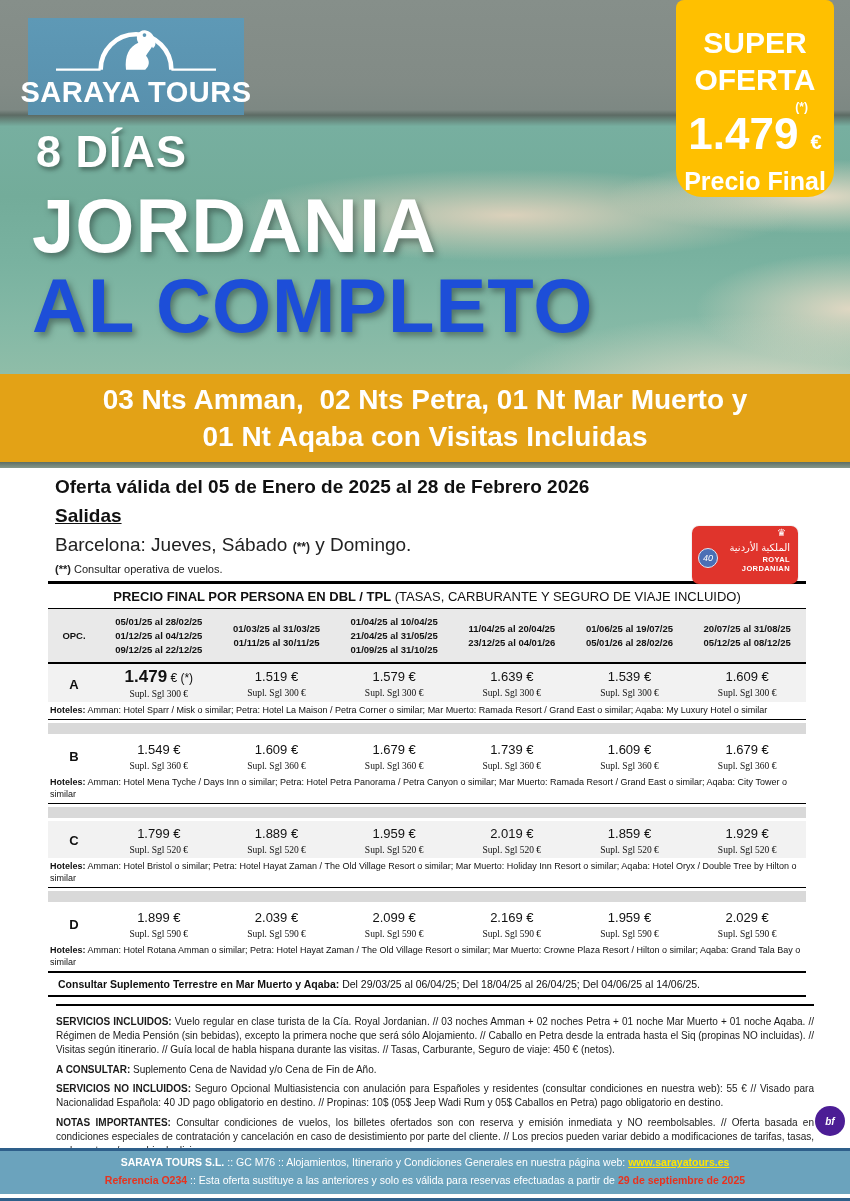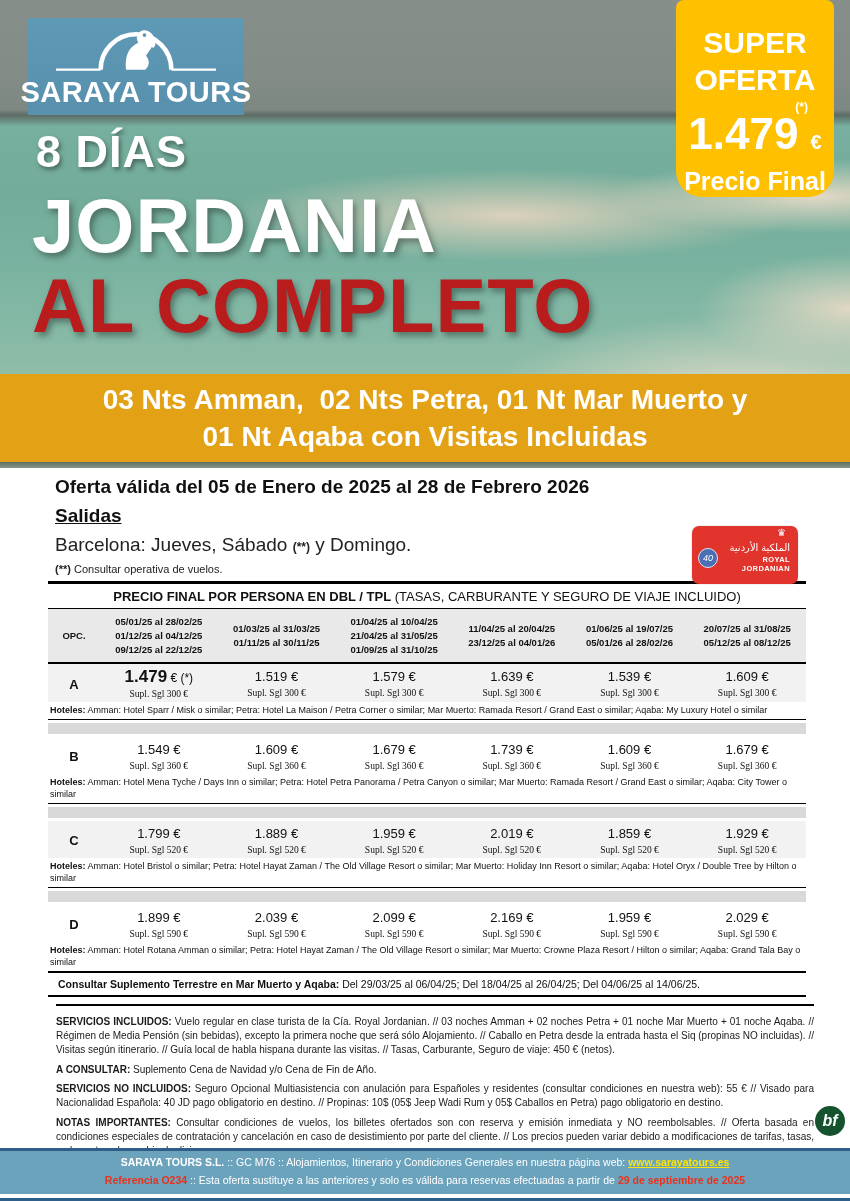--- a/index.html
+++ b/index.html
@@ -19,21 +19,21 @@
       linear-gradient(180deg,#868f8a 0%,#828b86 18%,#7d8883 23.5%,#5c6b64 24.6%,#77afa0 27%,#73ac9a 42%,#79b2a0 56%,#85b9a6 70%,#93bfa9 84%,#a3c3ac 100%);
   }
   .logo-box { position:absolute; left:28px; top:18px; width:216px; height:97px;
     background:linear-gradient(180deg,#5e99b6,#5890ad); display:flex; flex-direction:column; align-items:center; }
   .logo-mark { margin-top:4px; }
   .logo-name { color:#fff; font-weight:bold; font-size:29px; letter-spacing:.5px; margin-top:-6px; white-space:nowrap; }
   .days { position:absolute; left:36px; top:126px; color:#fff; font-weight:bold; font-size:45px; letter-spacing:1px;
     text-shadow:2px 3px 4px rgba(35,52,45,.55); }
   .title1 { position:absolute; left:32px; top:182px; color:#fff; font-weight:bold; font-size:76px; letter-spacing:1px;
     text-shadow:3px 4px 6px rgba(35,52,45,.5); }
-  .title2 { position:absolute; left:32px; top:262px; color:#b91c1c; font-weight:bold; font-size:76px; letter-spacing:1px;
+  .title2 { position:absolute; left:32px; top:262px; color:#1d4ed8; font-weight:bold; font-size:76px; letter-spacing:1px;
     text-shadow:3px 4px 6px rgba(35,52,45,.5); white-space:nowrap; }
   .offer-badge { position:absolute; left:640px; top:0; width:158px; height:197px; background:#FFC000;
     border-radius:8px 8px 26px 26px; color:#fff; text-align:center; padding-top:24px;margin-left:36px; }
   .badge-top { font-size:30px; font-weight:bold; line-height:37px; }
   .badge-ast { font-size:12px; font-weight:bold; text-align:right; padding-right:26px; height:14px; margin-top:2px; }
   .badge-price { font-size:44px; font-weight:bold; line-height:40px; white-space:nowrap; }
   .badge-eur { font-size:20px; font-weight:bold; }
   .badge-bottom { font-size:25px; font-weight:bold; margin-top:5px; }
   .band { position:absolute; left:0; top:374px; width:850px; height:88px; background:#E3A216;
     display:flex; flex-direction:column; align-items:center; justify-content:center; }
@@ -81,21 +81,21 @@
   .pt-sep { height:11px; background:#d9d9d9; margin:3px 0; }
   .pt-consult { font-size:10.5px; padding:5px 8px 5px 10px; border-bottom:2.5px solid #000; }
   .pt-consult b { font-size:10.5px; }
   .pt-gap { height:7px; }
 
   
   .notes { width:758px; margin:0 0 0 56px; border-top:2.5px solid #000; padding-top:9px; }
   .note { font-size:10px; line-height:13.8px; color:#1a1a1a; text-align:justify; margin-bottom:6px; }
   .note b { font-size:10px; }
   .bf { position:absolute; right:5px; top:1106px; width:30px; height:30px; border-radius:50%;
-    background:#14532d; color:#fff; font-weight:bold; font-style:italic; font-size:16px;
+    background:#4c1d95; color:#fff; font-weight:bold; font-style:italic; font-size:10px;
     display:flex; align-items:center; justify-content:center; }
 
   
   .footer { position:absolute; left:0; bottom:0; width:850px; }
   .f-line-top { height:3px; background:#2e5f8a; }
   .f-bar { background:#6BA3BD; color:#fff; text-align:center; font-size:10.5px; line-height:1.7; padding:3px 0 4px; }
   .f-bar b { font-size:10.5px; }
   .f-link { color:#FFE400; font-weight:bold; text-decoration:underline; cursor:pointer; }
   .f-red { color:#E8321E; font-weight:bold; }
   .f-gap { height:4px; background:#fff; }

